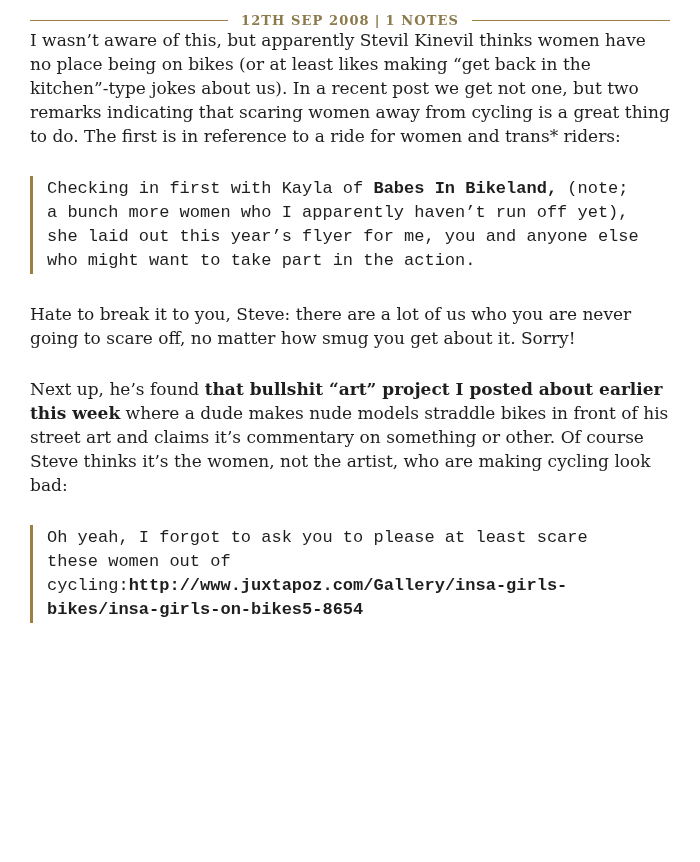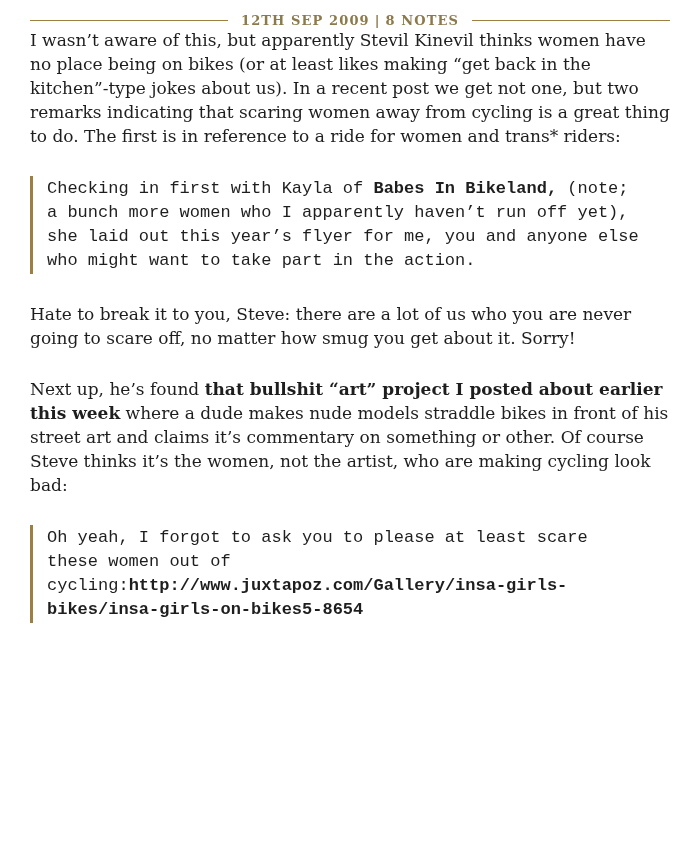--- a/index.html
+++ b/index.html
@@ -46,21 +46,21 @@
   .bold-link{font-weight:bold;color:inherit;text-decoration:none;cursor:pointer;}
 </style>
 </head>
 <body>
 
 <div class="page">
 
   <div class="post-meta">
     <span class="meta-rule"></span>
     <a class="meta-link">
-      <span>12TH SEP 2009</span><span class="sep">|</span><span>8 NOTES</span>
+      <span>12TH SEP 2008</span><span class="sep">|</span><span>1 NOTES</span>
     </a>
     <span class="meta-rule"></span>
   </div>
 
 
   <p class="body">I wasn’t aware of this, but apparently Stevil Kinevil thinks women have no place being on bikes (or at least likes making “get back in the kitchen”-type jokes about us). In a recent post we get not one, but two remarks indicating that scaring women away from cycling is a great thing to do. The first is in reference to a ride for women and trans* riders:</p>
 
   <blockquote>
     <p class="body"><span>Checking in first with Kayla of </span><a class="bold-link">Babes In Bikeland,</a><span> (note; a bunch more women who I apparently haven’t run off yet), she laid out this year’s flyer for me, you and anyone else who might want to take part in the action.</span></p>
   </blockquote>

